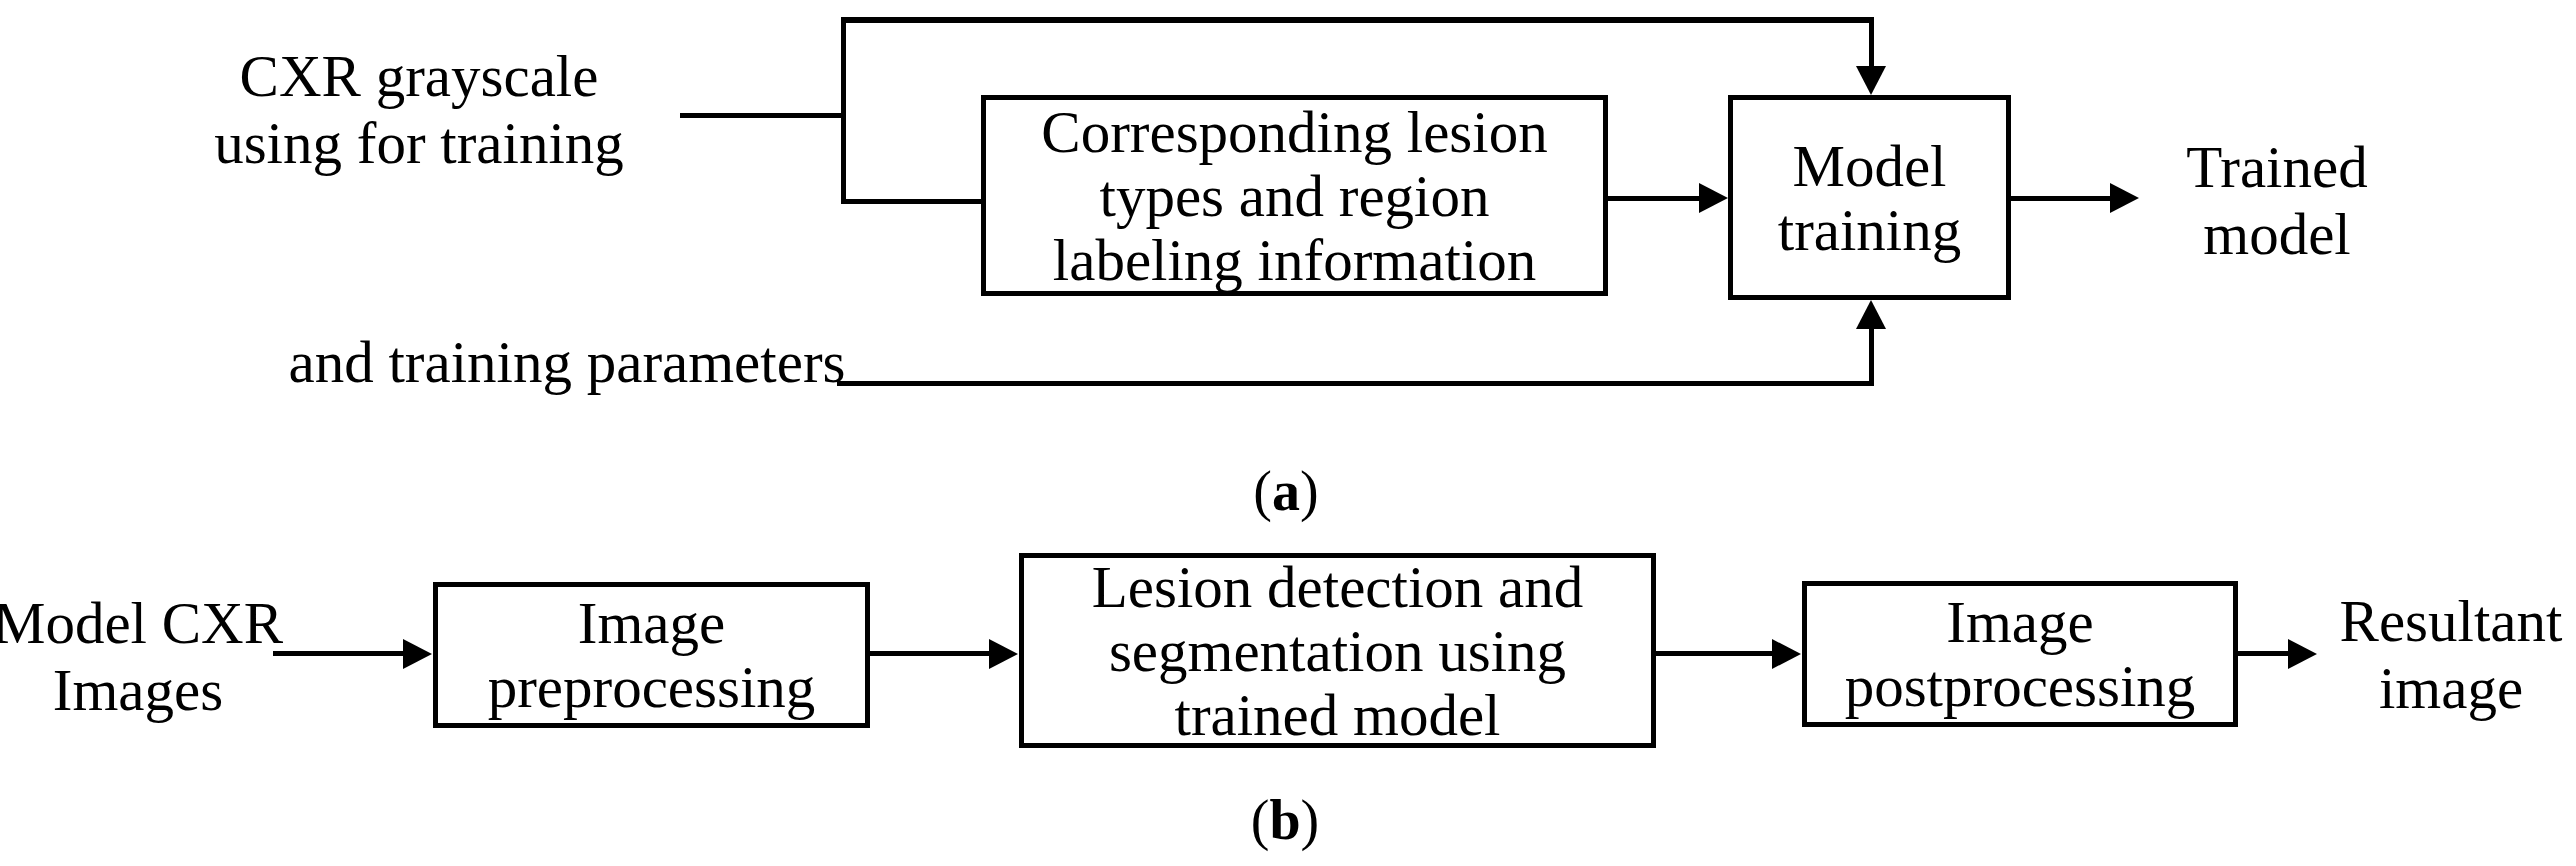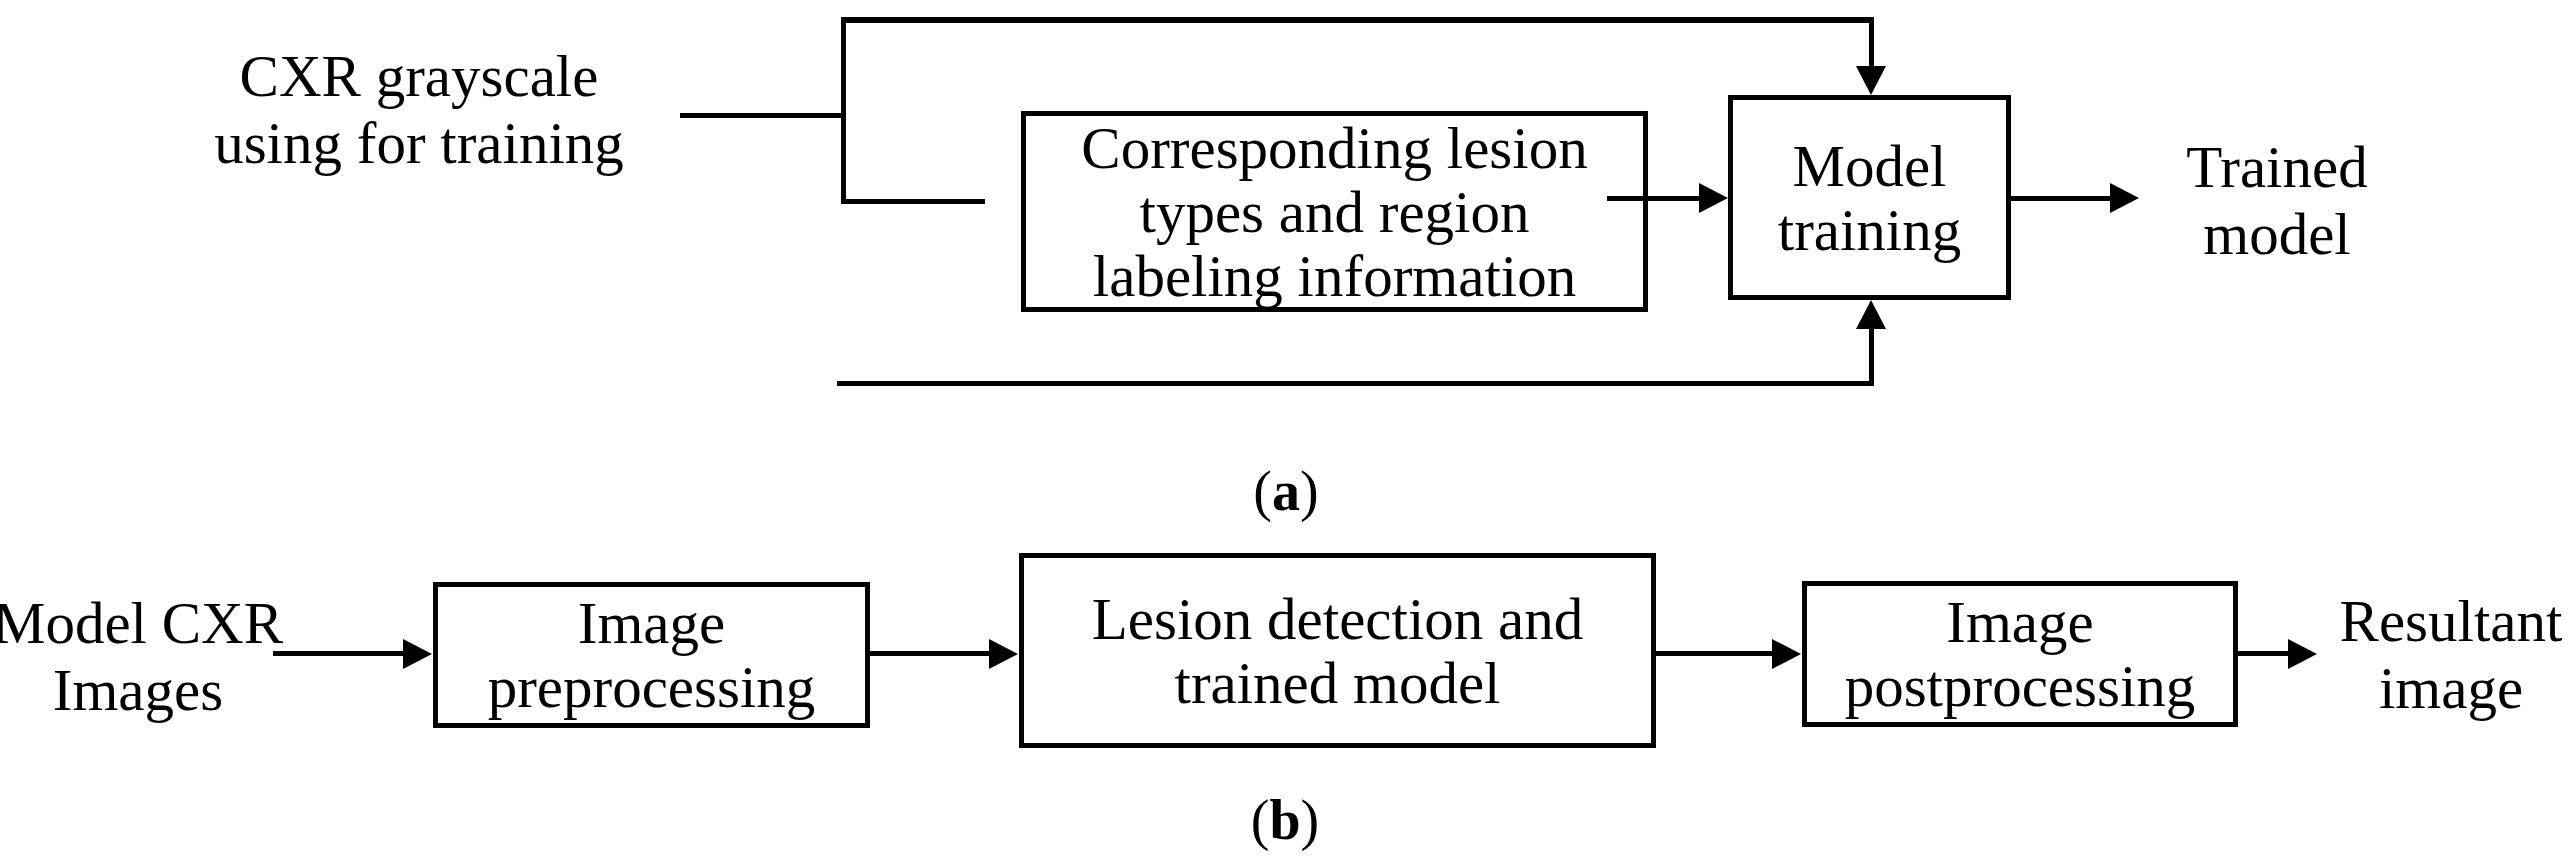--- a/index.html
+++ b/index.html
@@ -91,21 +91,21 @@
 
     <div class="vline" style="left:841px; top:17.4px; height:186px;"></div>
 
     <div class="hline" style="left:841px; top:17.4px; width:1033px;"></div>
 
     <div class="vline" style="left:1869px; top:17.4px; height:51px;"></div>
     <div class="head head-down" style="left:1856px; top:66px;"></div>
 
     <div class="hline" style="left:841px; top:199px; width:144px;"></div>
 
-    <div class="box" style="left:1021px; top:95px; width:627px; height:201px;margin-top:16px;">
+    <div class="box" style="left:981px; top:95px; width:627px; height:201px;">
       <span class="line">Corresponding lesion</span>
       <span class="line">types and region</span>
       <span class="line">labeling information</span>
     </div>
 
     <div class="hline" style="left:1607px; top:196px; width:94px;"></div>
     <div class="head head-right" style="left:1699px; top:183px;"></div>
 
     <div class="box" style="left:1728px; top:95px; width:283px; height:205px;">
       <span class="line">Model</span>
@@ -114,20 +114,21 @@
 
     <div class="hline" style="left:2011px; top:196px; width:99px;"></div>
     <div class="head head-right" style="left:2110px; top:183px;"></div>
 
     <div class="lbl" style="left:2277px; top:201px;">
       <span class="line">Trained</span>
       <span class="line">model</span>
     </div>
 
     <div class="lbl" style="left:567px; top:362px;">
+      <span class="line">and training parameters</span>
     </div>
 
     <div class="hline" style="left:837px; top:381px; width:1037px;"></div>
     <div class="vline" style="left:1869px; top:328px; height:58px;"></div>
     <div class="head head-up" style="left:1856px; top:300px;"></div>
 
     <div class="caption" style="left:1286px; top:491px;">
       <span class="paren">(</span><span class="letter">a</span><span class="paren">)</span>
     </div>
   </div>
@@ -145,20 +146,21 @@
     <div class="box" style="left:433px; top:582px; width:437px; height:146px;">
       <span class="line">Image</span>
       <span class="line">preprocessing</span>
     </div>
 
     <div class="hline" style="left:870px; top:651px; width:121px;"></div>
     <div class="head head-right" style="left:989px; top:639px;"></div>
 
     <div class="box" style="left:1019px; top:553px; width:637px; height:195px;">
       <span class="line">Lesion detection and</span>
+      <span class="line">segmentation using</span>
       <span class="line">trained model</span>
     </div>
 
     <div class="hline" style="left:1656px; top:651px; width:117px;"></div>
     <div class="head head-right" style="left:1772px; top:639px;"></div>
 
     <div class="box" style="left:1802px; top:581px; width:436px; height:146px;">
       <span class="line">Image</span>
       <span class="line">postprocessing</span>
     </div>

